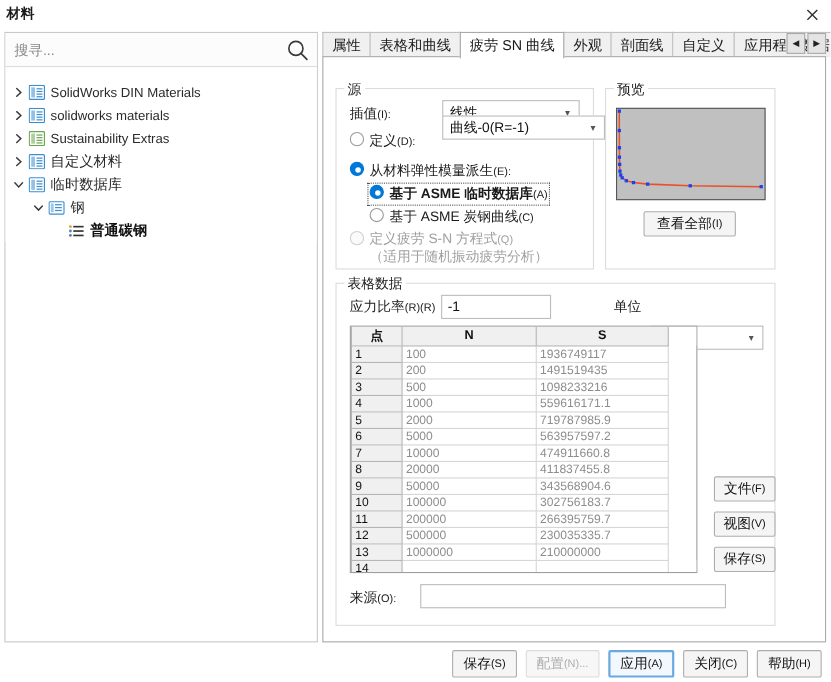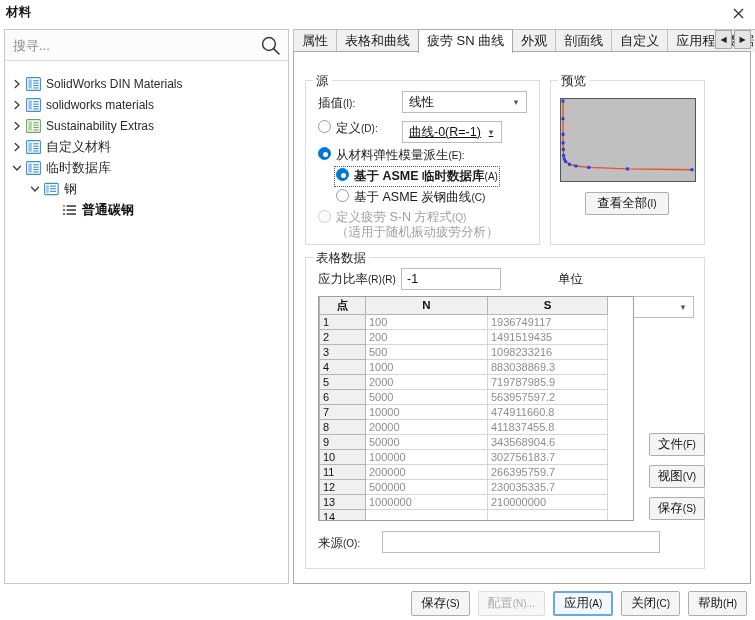--- a/index.html
+++ b/index.html
@@ -382,21 +382,21 @@
         </div>
         <div class="combo" style="position:absolute; left:96px; top:10px; width:125px;">
           <span class="cv">线性</span>
           <span class="carrow">▾</span>
         </div>
 
         <div class="rrow" style="position:absolute; left:12px; top:39px;">
           <span class="radio" id="rb-define"></span>
           <span><span class="lbl">定义</span><span class="lbl mn">(D):</span></span>
         </div>
-        <div class="combo" style="position:absolute; left:96px; top:40px; width:100px;text-decoration:underline;">
+        <div class="combo" style="position:absolute; left:96px; top:24px; width:148px;">
           <span class="cv">曲线-0(R=-1)</span>
           <span class="carrow">▾</span>
         </div>
 
         <div class="rrow" style="position:absolute; left:12px; top:66px;">
           <span class="radio on"></span>
           <span><span class="lbl">从材料弹性模量派生</span><span class="lbl mn">(E):</span></span>
         </div>
 
         <div class="rrow focusbox" style="position:absolute; left:30px; top:87px;">
@@ -490,21 +490,21 @@
                 </tr>
                 <tr>
                   <td class="rowhdr">3</td>
                   <td>500</td>
                   <td>1098233216</td>
                   <td style="border: none; background: rgb(255, 255, 255);"></td>
                 </tr>
                 <tr>
                   <td class="rowhdr">4</td>
                   <td>1000</td>
-                  <td>883038869.3</td>
+                  <td>559616171.1</td>
                   <td style="border: none; background: rgb(255, 255, 255);"></td>
                 </tr>
                 <tr>
                   <td class="rowhdr">5</td>
                   <td>2000</td>
                   <td>719787985.9</td>
                   <td style="border: none; background: rgb(255, 255, 255);"></td>
                 </tr>
                 <tr>
                   <td class="rowhdr">6</td>

